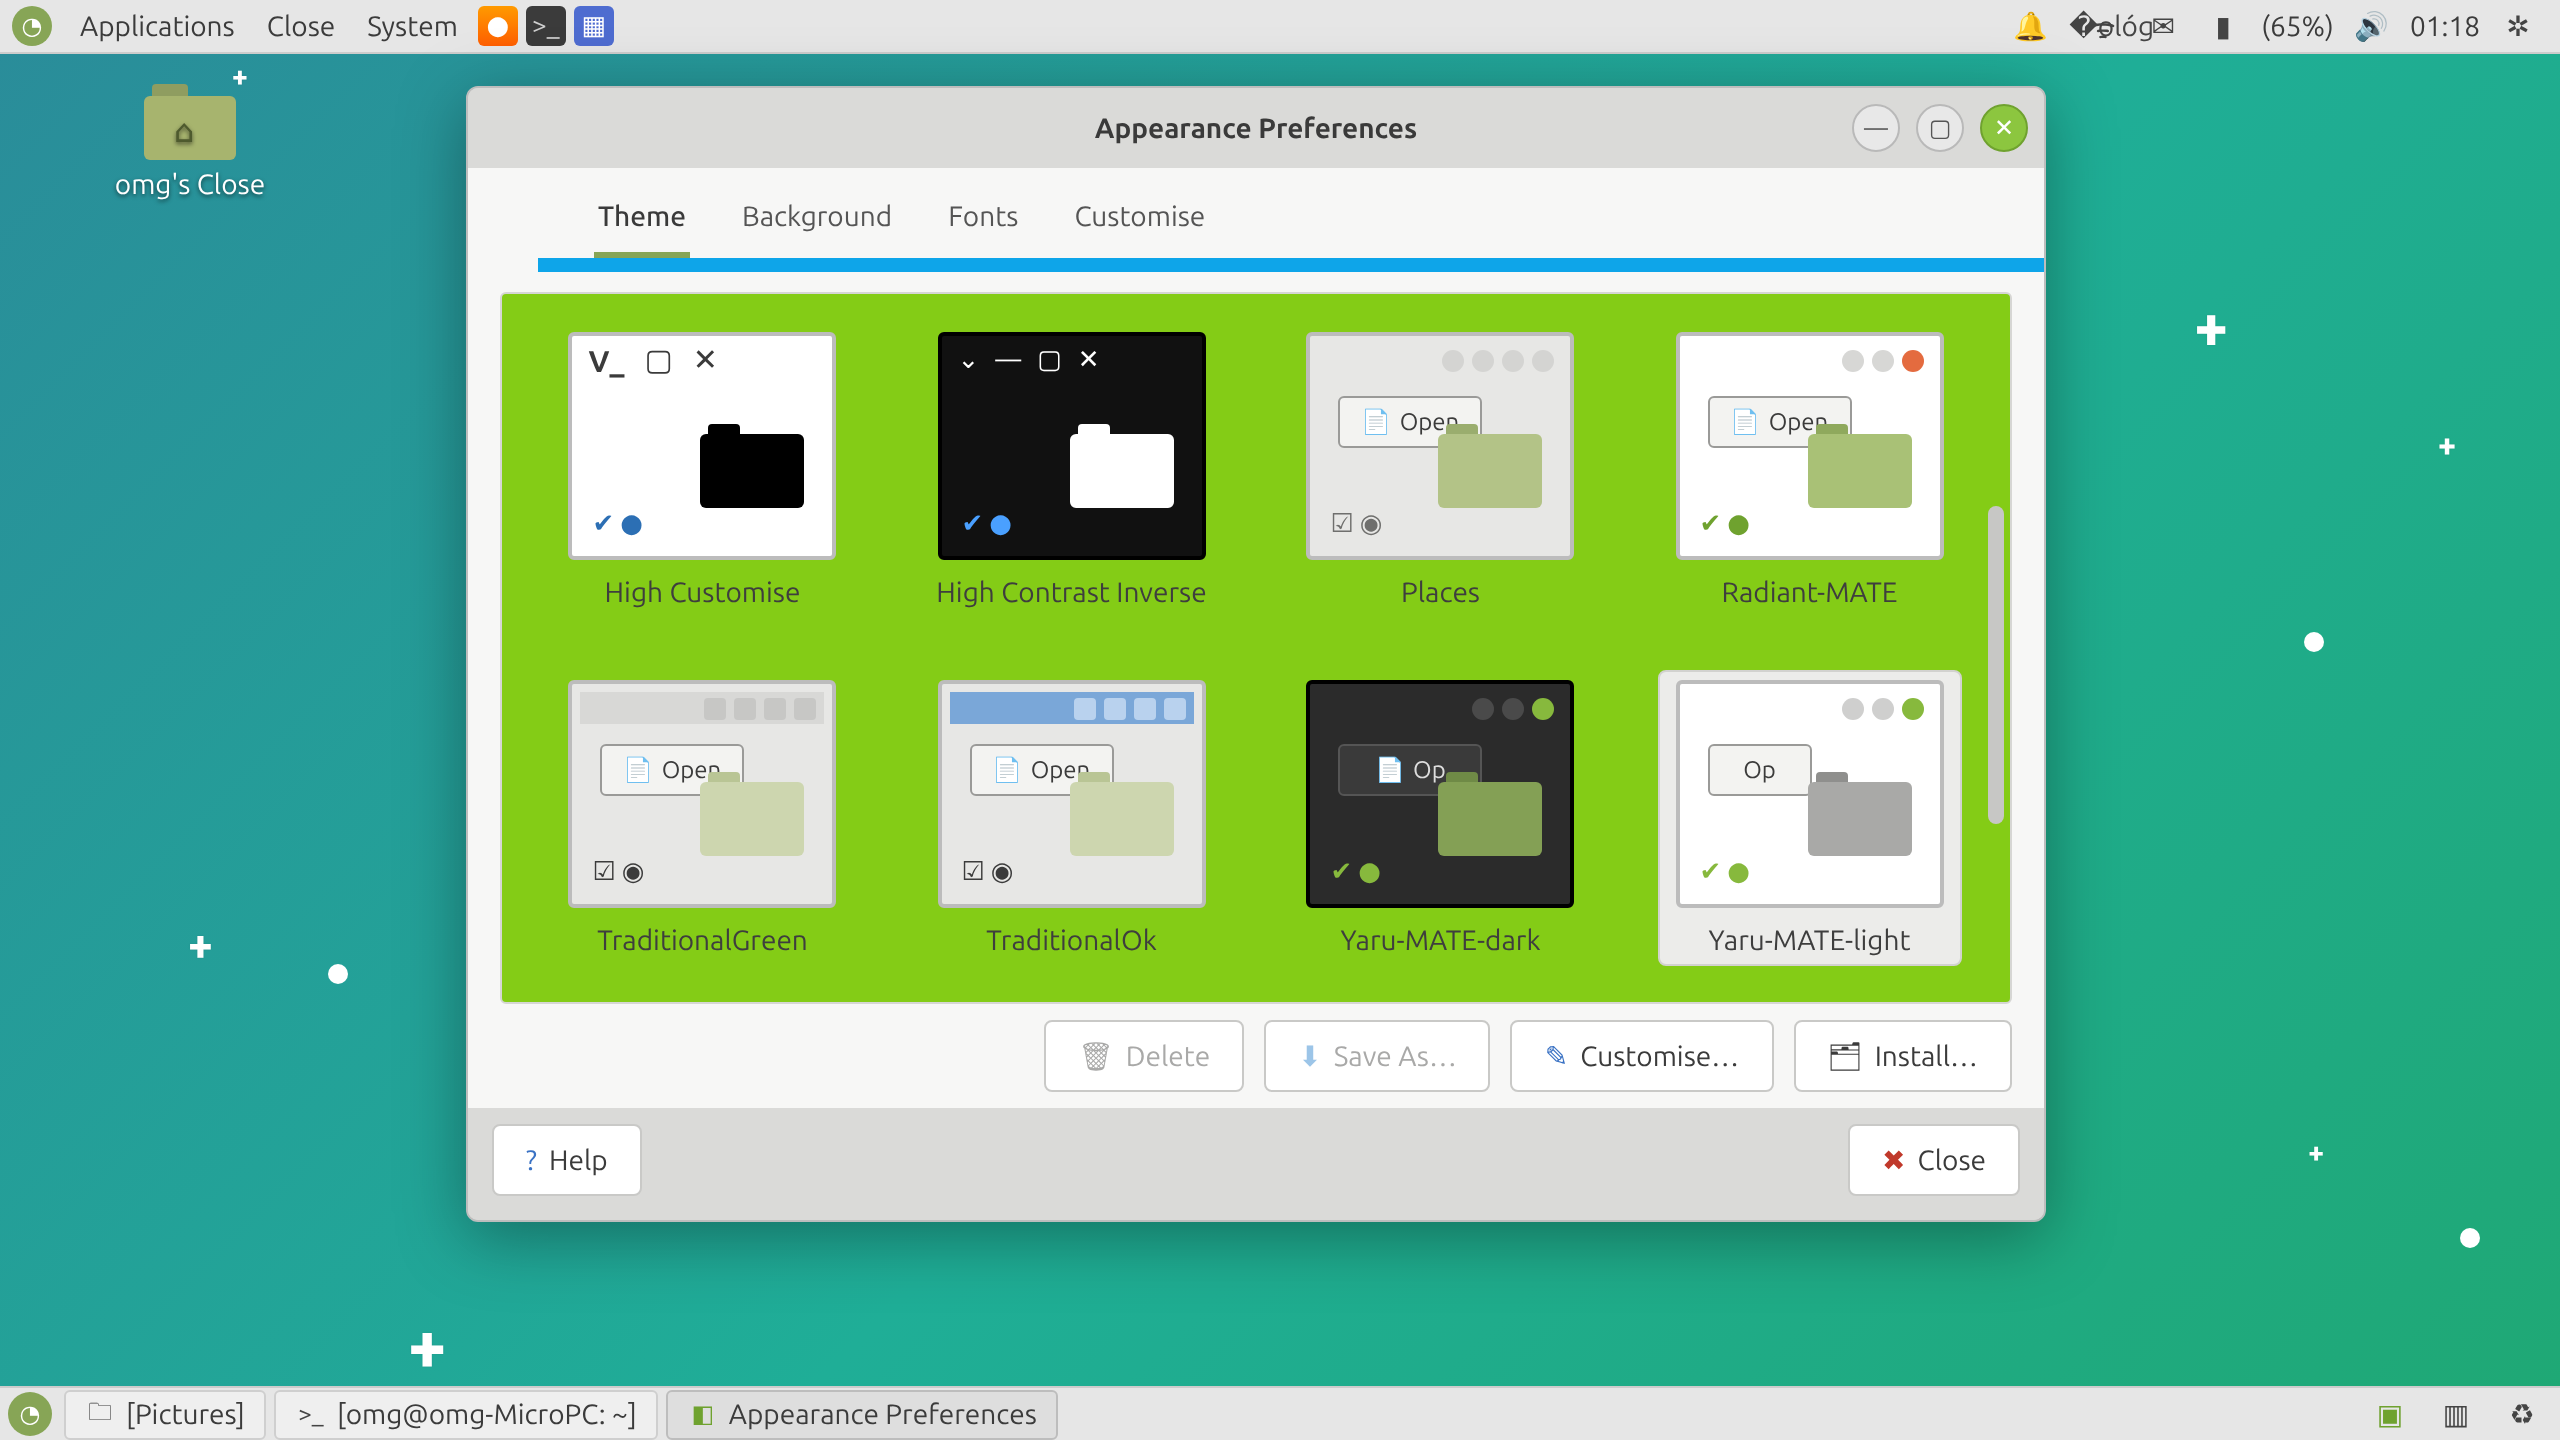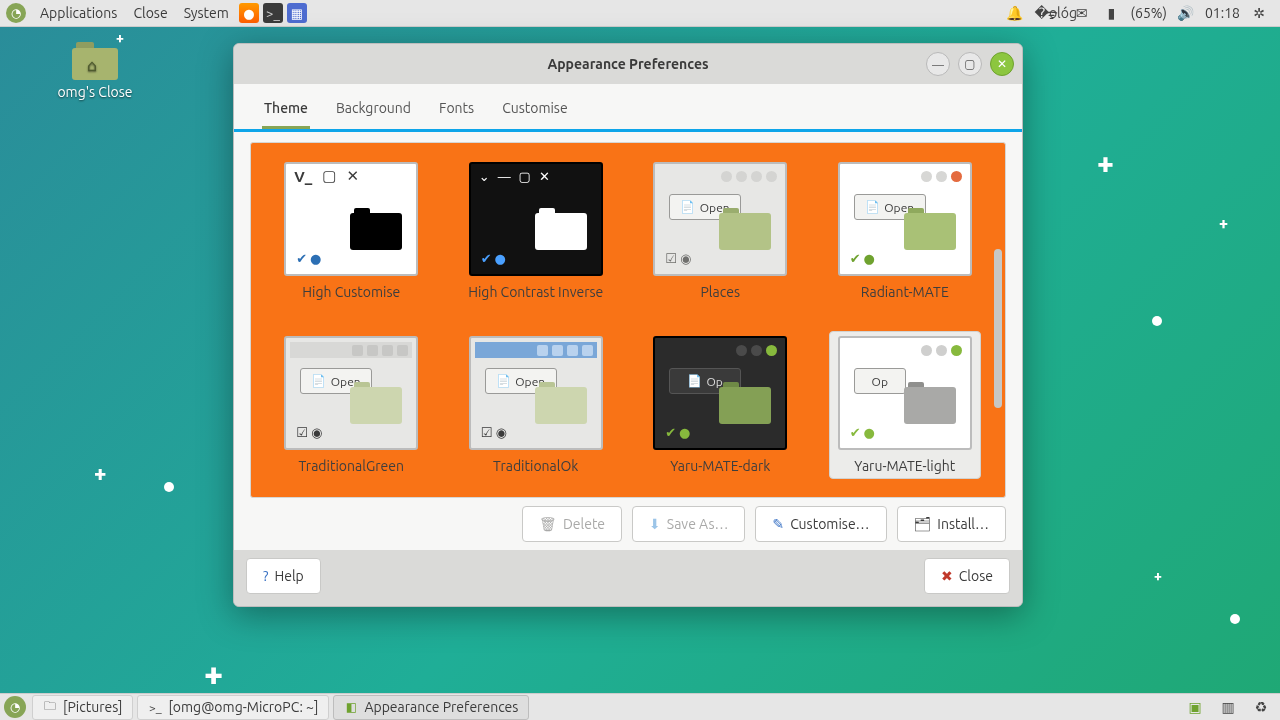--- a/index.html
+++ b/index.html
@@ -46,25 +46,25 @@
     box-shadow:0 8px 34px rgba(0,0,0,.35);overflow:hidden;}
   .titlebar{height:40px;display:flex;align-items:center;justify-content:center;position:relative;
     background:#dadad8;}
   .title{font-weight:600;color:#3a3a3a;}
   .win-ctrls{position:absolute;right:8px;top:8px;display:flex;gap:8px;}
   .wc{width:22px;height:22px;border-radius:50%;border:1px solid #b9b9b9;background:#e8e8e8;
     display:flex;align-items:center;justify-content:center;font-size:12px;color:#555;cursor:pointer;}
   .wc.close{background:#8cc63f;border-color:#6fa22f;color:#fff;}
   .win-body{background:#f7f7f6;padding:0;}
   
-  .tabs{display:flex;gap:24px;padding:10px 28px 0;border-bottom:3px solid #0ea5e9;}
+  .tabs{display:flex;gap:24px;padding:10px 28px 0;border-bottom:7px solid #0ea5e9;margin-left:35px;}
   .tab-btn{padding:6px 2px 10px;color:#555;cursor:pointer;border-bottom:3px solid transparent;}
   .tab-btn.active{color:#3a3a3a;border-bottom-color:#87a556;font-weight:500;}
   
-  .theme-area{margin:10px 16px 8px;border:1px solid #d6d6d4;background:#f97316;border-radius:3px;
+  .theme-area{margin:10px 16px 8px;border:1px solid #d6d6d4;background:#84cc16;border-radius:3px;
     padding:14px 24px 18px;position:relative;}
   .theme-grid{display:grid;grid-template-columns:repeat(4,1fr);gap:26px 32px;}
   .theme-cell{text-align:center;cursor:pointer;padding:4px;border-radius:4px;border:1px solid transparent;}
   .theme-cell.selected{background:#ececea;border-color:#d2d2cf;}
   .thumb{width:130px;height:110px;margin:0 auto 8px;border-radius:3px;position:relative;
     border:2px solid #888;}
   .thumb.dark{background:#111;border-color:#000;}
   .thumb.light{background:#fff;border-color:#bcbcbc;}
   .thumb.grey{background:#e7e7e5;border-color:#bcbcbc;}
   .thumb.blue .tbar{background:#7aa7d8;}

